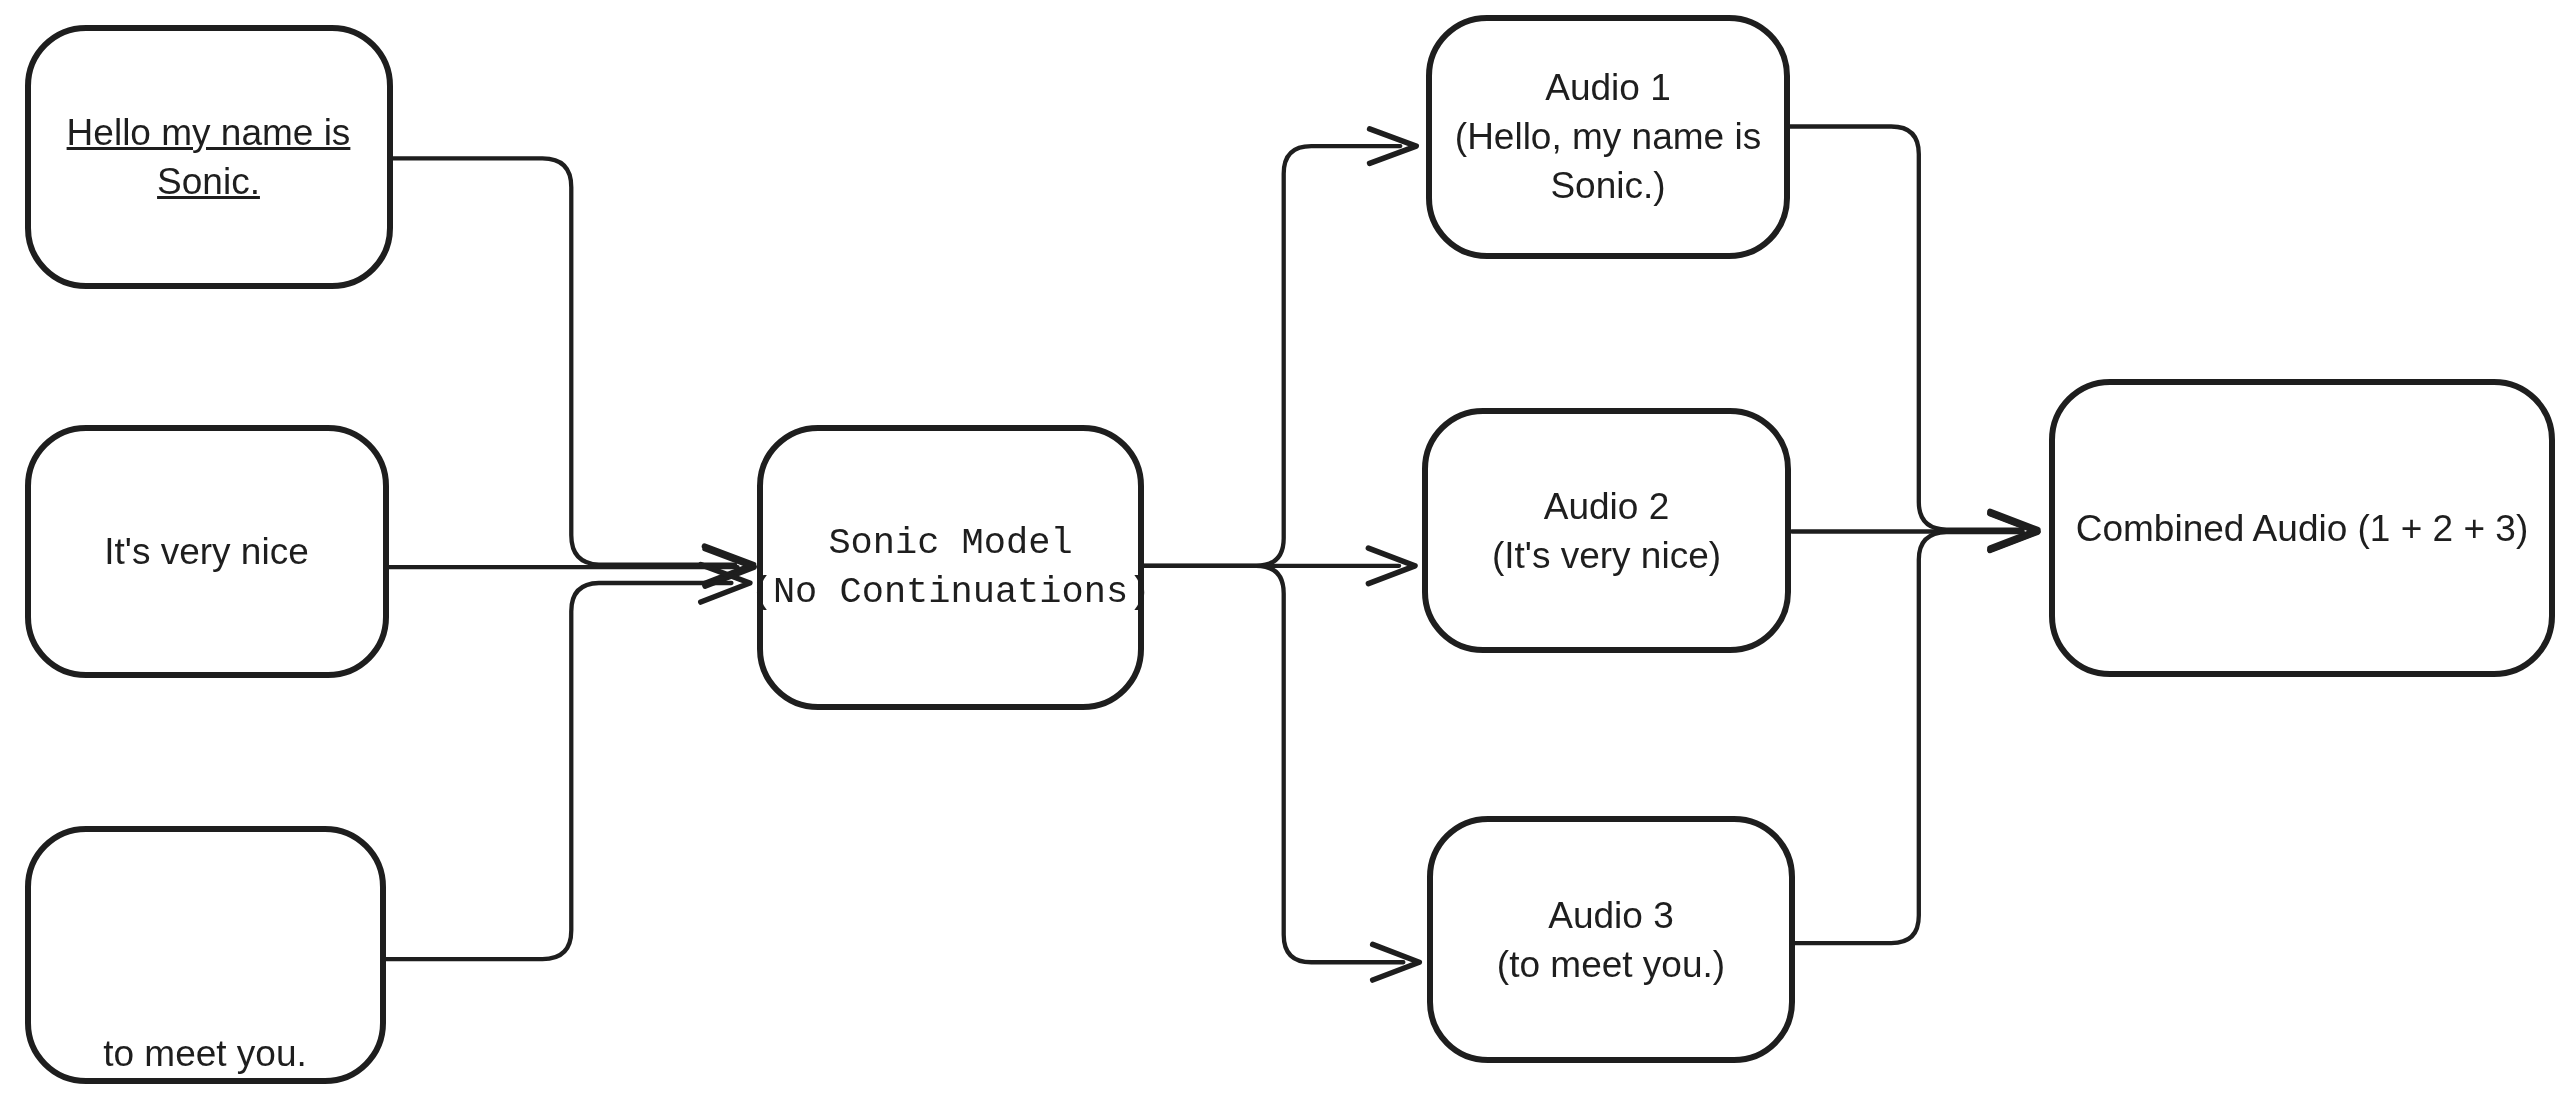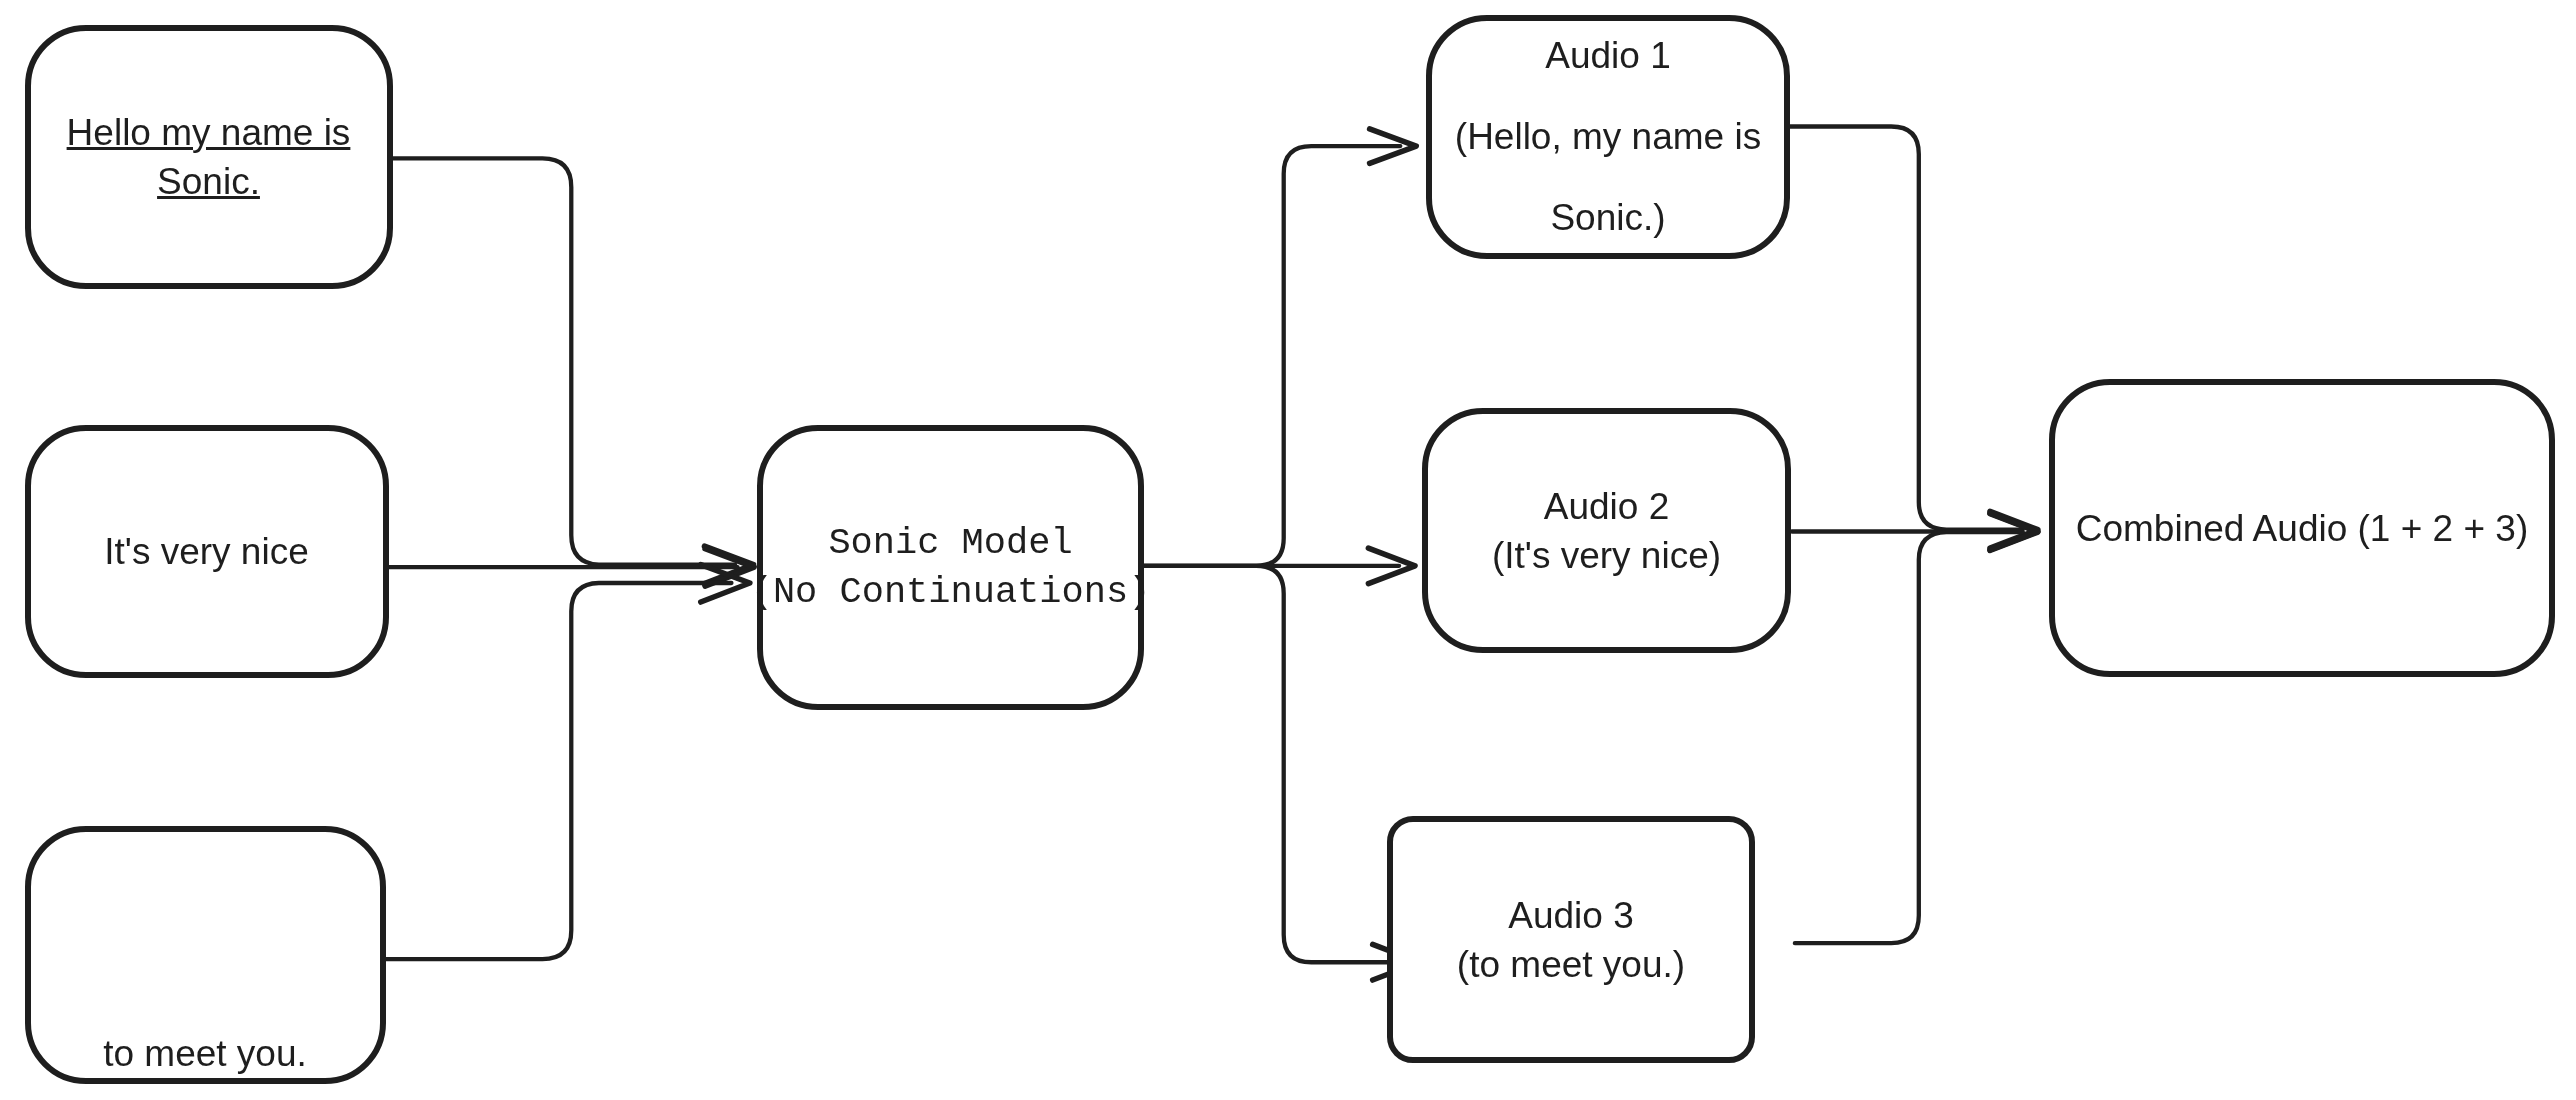--- a/index.html
+++ b/index.html
@@ -121,32 +121,32 @@
 
   <div class="node" style="left:24.5px; top:826px; width:361px; height:258px;justify-content:flex-end;">
     <span class="line">to meet you.</span>
   </div>
 
   <div class="node" style="left:757px; top:425px; width:387px; height:285px;font-family:Liberation Mono, monospace;">
     <span class="line">Sonic Model</span>
     <span class="line">(No Continuations)</span>
   </div>
 
-  <div class="node" style="left:1426px; top:14.7px; width:364px; height:244px;gap:32px;">
+  <div class="node" style="left:1426px; top:14.7px; width:364px; height:244px;">
     <span class="line">Audio 1</span>
     <span class="line">(Hello, my name is</span>
     <span class="line">Sonic.)</span>
   </div>
 
   <div class="node" style="left:1422px; top:408px; width:369px; height:245px;justify-content:center;">
     <span class="line">Audio 2</span>
     <span class="line">(It's very nice)</span>
   </div>
 
-  <div class="node" style="left:1387px; top:816px; width:368px; height:247px;border-radius:26px;">
+  <div class="node" style="left:1427px; top:816px; width:368px; height:247px;">
     <span class="line">Audio 3</span>
     <span class="line">(to meet you.)</span>
   </div>
 
   <div class="node" style="left:2049px; top:379px; width:506px; height:298px;">
     <span class="line">Combined Audio (1 + 2 + 3)</span>
   </div>
 
 </div>
 

